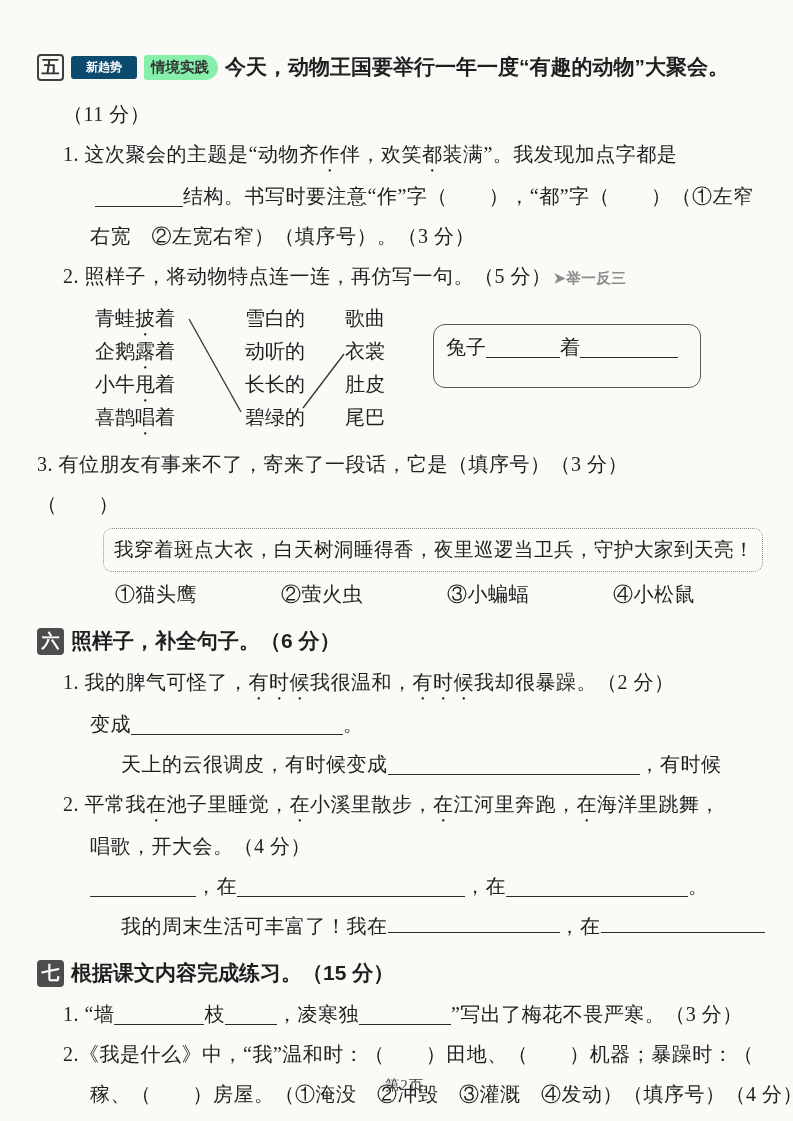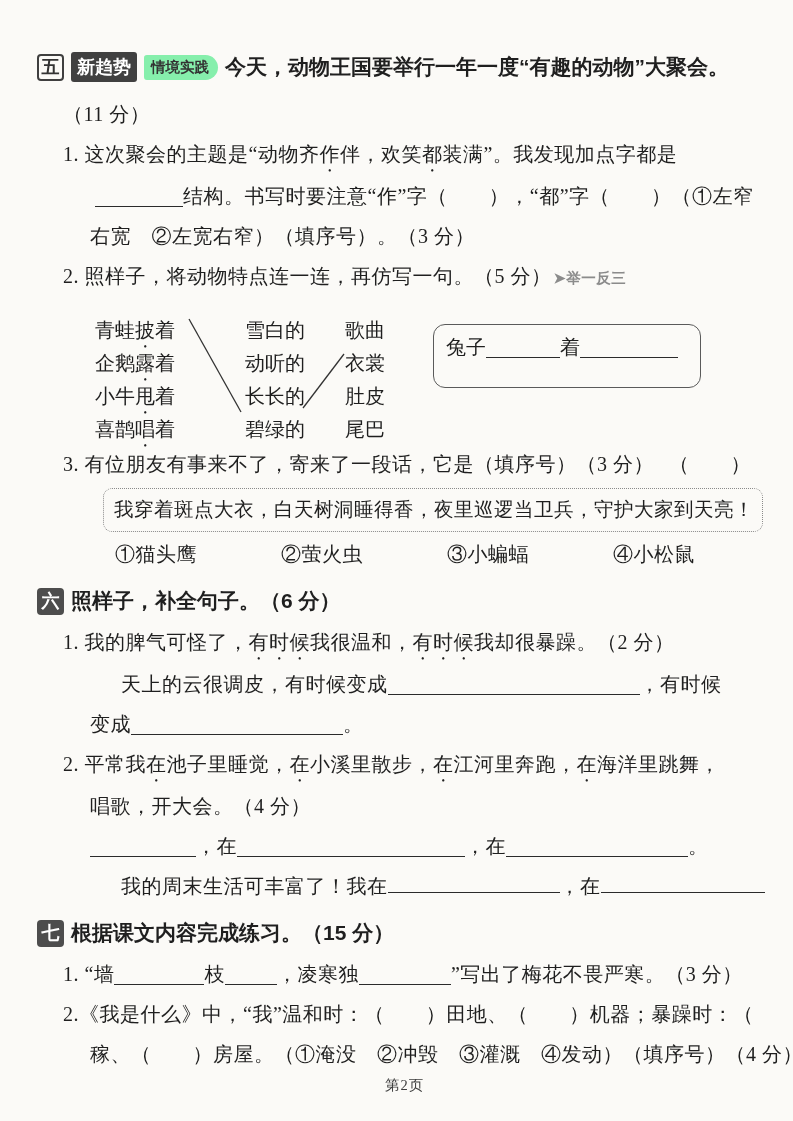--- a/index.html
+++ b/index.html
@@ -24,22 +24,22 @@
   .sec-num {
     display:inline-block; width:27px; height:27px; flex:0 0 27px;
     background:#4d4d4d; color:#fff; border-radius:4px;
     font-family:"Liberation Sans", sans-serif; font-weight:bold;
     font-size:18px; line-height:27px; text-align:center;
   }
   .sec-num.outline {
     background:#fbfaf7; color:#333; border:2.5px solid #3f3f3f; line-height:22px;
   }
   .tag-dark {
-    background:#404040; color:#fff; font-family:"Liberation Sans", sans-serif;
-    font-size:18px; font-weight:bold; padding:3px 6px; border-radius:3px;
+    background:#0c4a6e; color:#fff; font-family:"Liberation Sans", sans-serif;
+    font-size:12px; font-weight:bold; padding:3px 15px; border-radius:3px;
   }
   .tag-light {
     background:#86efac; color:#333; font-family:"Liberation Sans", sans-serif;
     font-size:14.5px; font-weight:bold; padding:3px 9px 3px 7px;
     border-radius:3px 13px 13px 3px;
   }
   .tag-gray {
     color:#8b8b8b; font-family:"Liberation Sans", sans-serif;
     font-size:14.5px; font-weight:bold; margin-left:2px;
   }
@@ -50,21 +50,21 @@
     -webkit-text-emphasis-position:under right;
     text-emphasis:filled dot #1f1f1f;
     text-emphasis-position:under right;
   }
 
   
   .blank { display:inline-block; border-bottom:1.5px solid #2b2b2b; height:22px; vertical-align:-4px; }
 
   
   .match-area { position:relative; height:142px; margin-top:4px; }
-  .match-col { position:absolute; top:0;margin-top:12px; }
+  .match-col { position:absolute; top:0; }
   .match-col .mrow { height:33px; line-height:33px; font-size:20px; white-space:nowrap; }
   .match-svg { position:absolute; left:0; top:0; pointer-events:none; }
   .reply-box {
     position:absolute; left:396px; top:22px; width:268px; height:64px;
     border:1.4px solid #5a5a5a; border-radius:12px; padding:4px 10px 0 12px;
     font-size:20px; line-height:36px; white-space:nowrap;
   }
 
   .quote-box {
     margin:4px 0 2px 66px; width:660px;
@@ -128,45 +128,45 @@
         <div class="mrow">歌曲</div>
         <div class="mrow">衣裳</div>
         <div class="mrow">肚皮</div>
         <div class="mrow">尾巴</div>
       </div>
       <div class="reply-box">
         <div><span>兔子</span><span class="blank" style="width:74px;"></span><span>着</span><span class="blank" style="width:98px;"></span></div>
       </div>
     </div>
 
-    <div class="line flexline" style="margin-left:26px;">
+    <div class="line flexline" style="flex-direction:column;">
       <span>3. 有位朋友有事来不了，寄来了一段话，它是（填序号）（3 分）</span>
       <span class="spacer"></span>
       <span style="margin-right:14px;">（　　）</span>
     </div>
     <div class="quote-box">我穿着斑点大衣，白天树洞睡得香，夜里巡逻当卫兵，守护大家到天亮！</div>
     <div class="line options-line">
       <span>①猫头鹰</span>
       <span>②萤火虫</span>
       <span>③小蝙蝠</span>
       <span>④小松鼠</span>
     </div>
 
     <div class="sec-head" style="margin-top:12px;">
       <span class="sec-num">六</span>
       <span class="hdr">照样子，补全句子。（6 分）</span>
     </div>
     <div class="line" style="margin-left:26px; margin-top:6px;">
       <span>1. 我的脾气可怪了，</span><span class="dot-under">有时候</span><span>我很温和，</span><span class="dot-under">有时候</span><span>我却很暴躁。（2 分）</span>
     </div>
+    <div class="line" style="margin-left:53px;">
+      <span>变成</span><span class="blank" style="width:212px;"></span><span>。</span>
+    </div>
     <div class="line" style="margin-left:84px;">
       <span>天上的云很调皮，有时候变成</span><span class="blank" style="width:252px;"></span><span>，有时候</span>
-    </div>
-    <div class="line" style="margin-left:53px;">
-      <span>变成</span><span class="blank" style="width:212px;"></span><span>。</span>
     </div>
 
     <div class="line" style="margin-left:26px;">
       <span>2. 平常我</span><span class="dot-under">在</span><span>池子里睡觉，</span><span class="dot-under">在</span><span>小溪里散步，</span><span class="dot-under">在</span><span>江河里奔跑，</span><span class="dot-under">在</span><span>海洋里跳舞，</span>
     </div>
     <div class="line" style="margin-left:53px;">唱歌，开大会。（4 分）</div>
     <div class="line" style="margin-left:53px;">
       <span class="blank" style="width:106px;"></span><span>，在</span><span class="blank" style="width:228px;"></span><span>，在</span><span class="blank" style="width:182px;"></span><span>。</span>
     </div>
     <div class="line flexline" style="margin-left:84px;">

